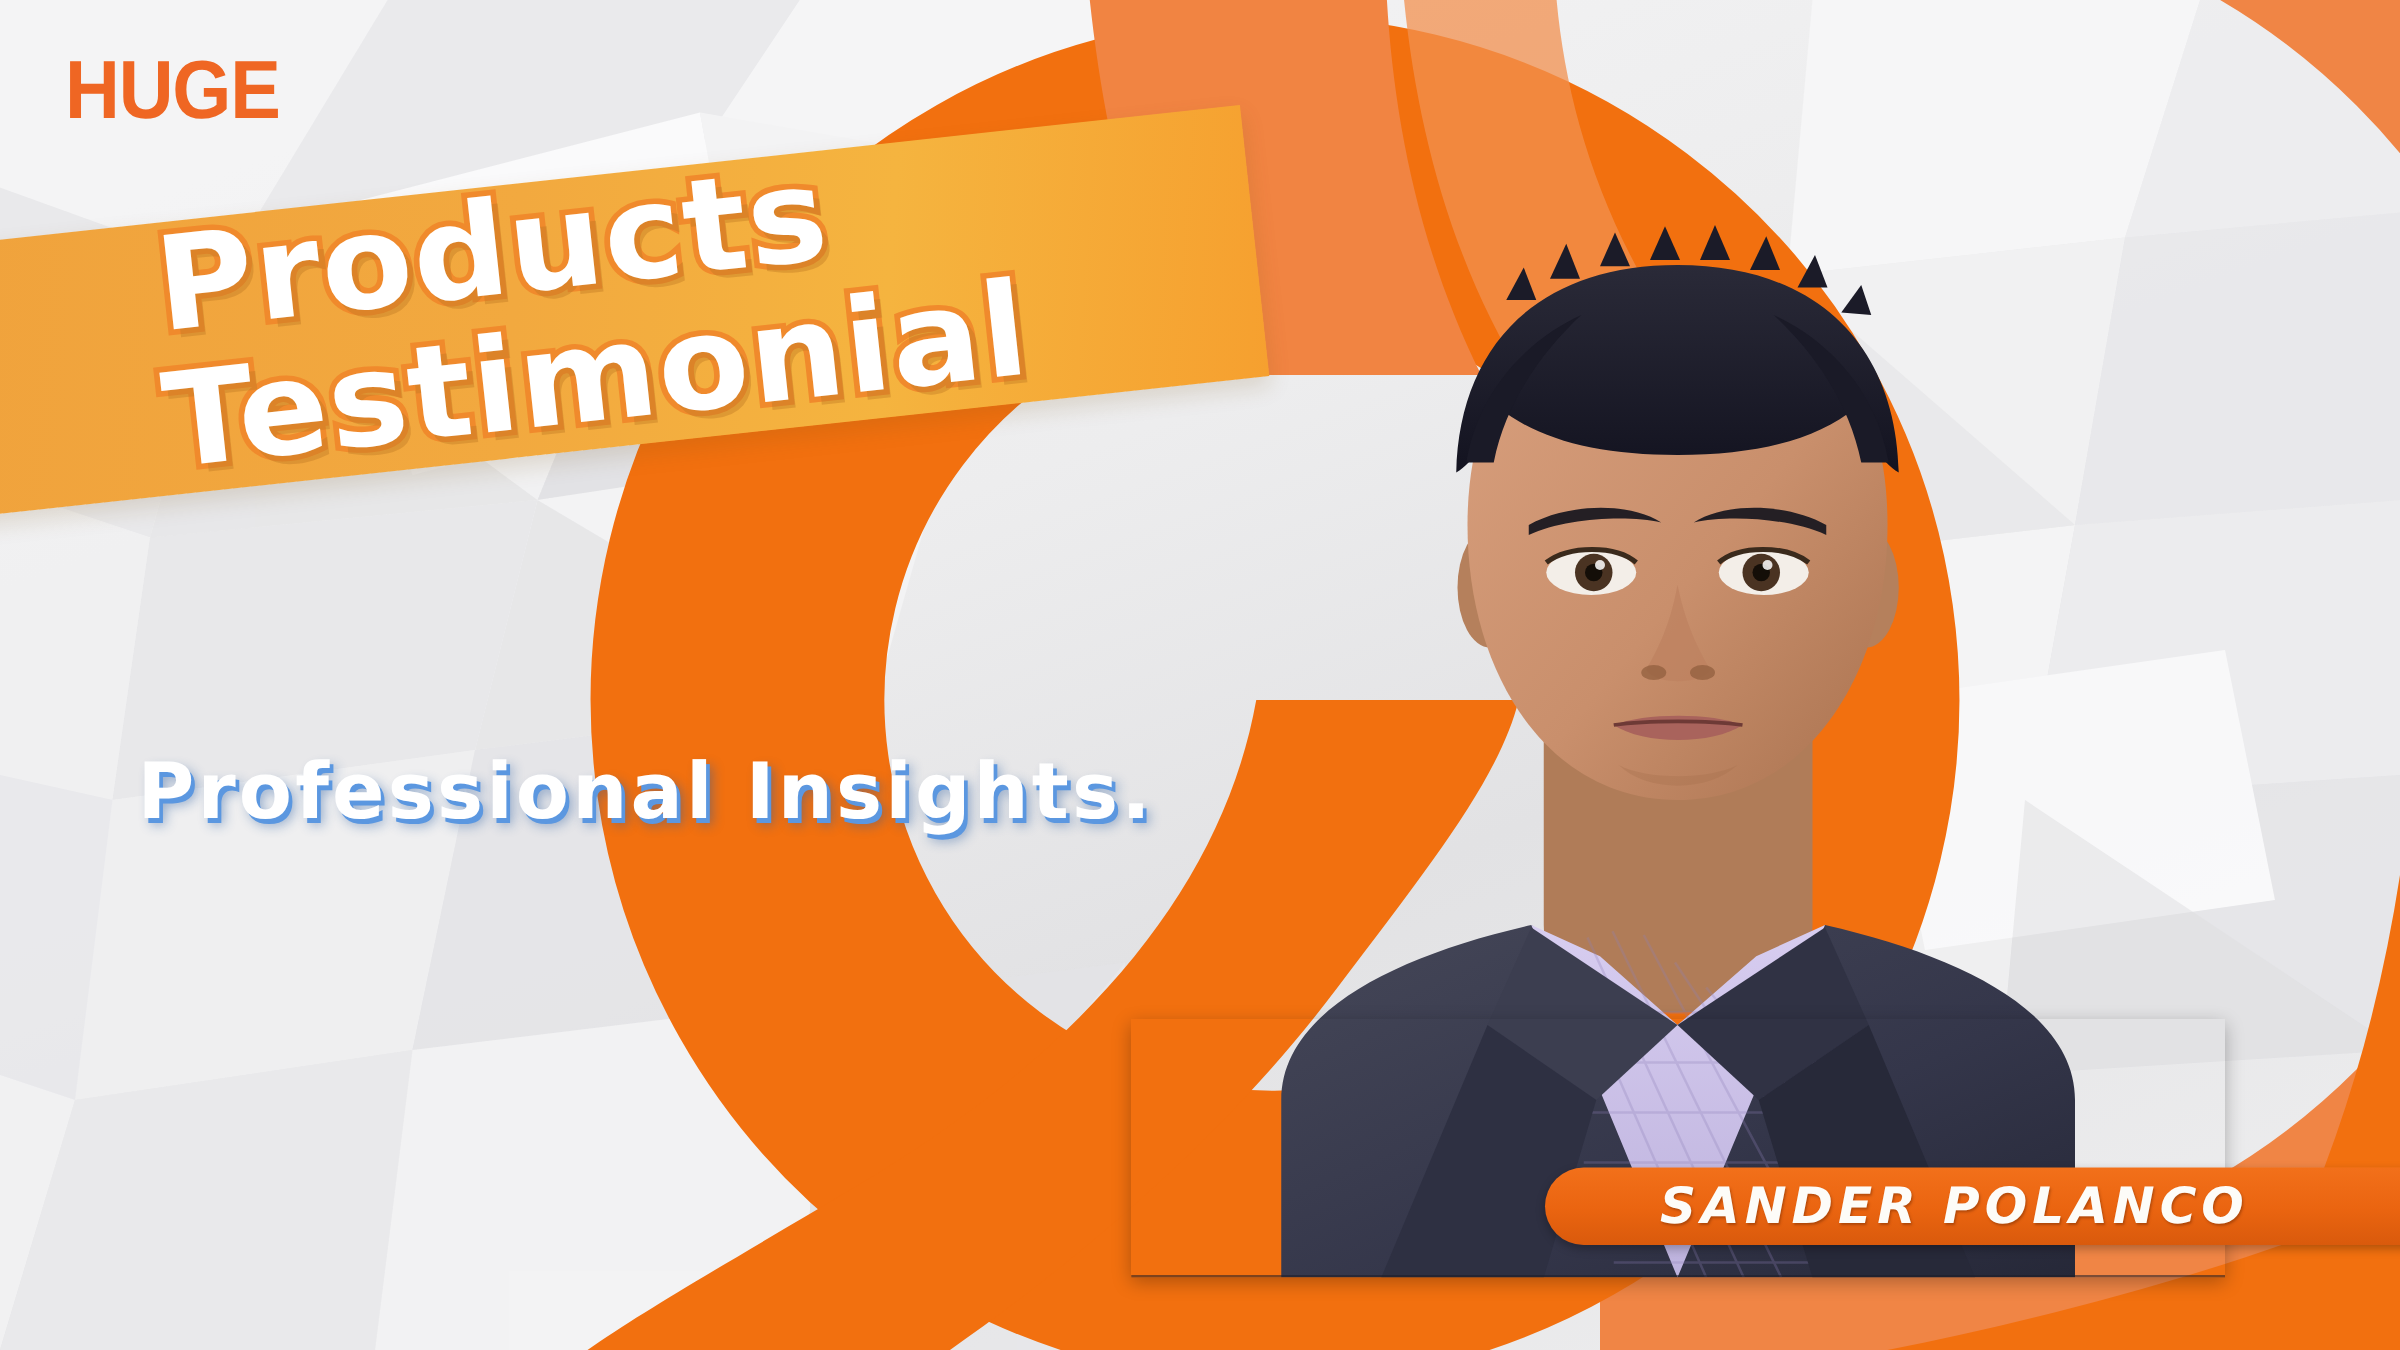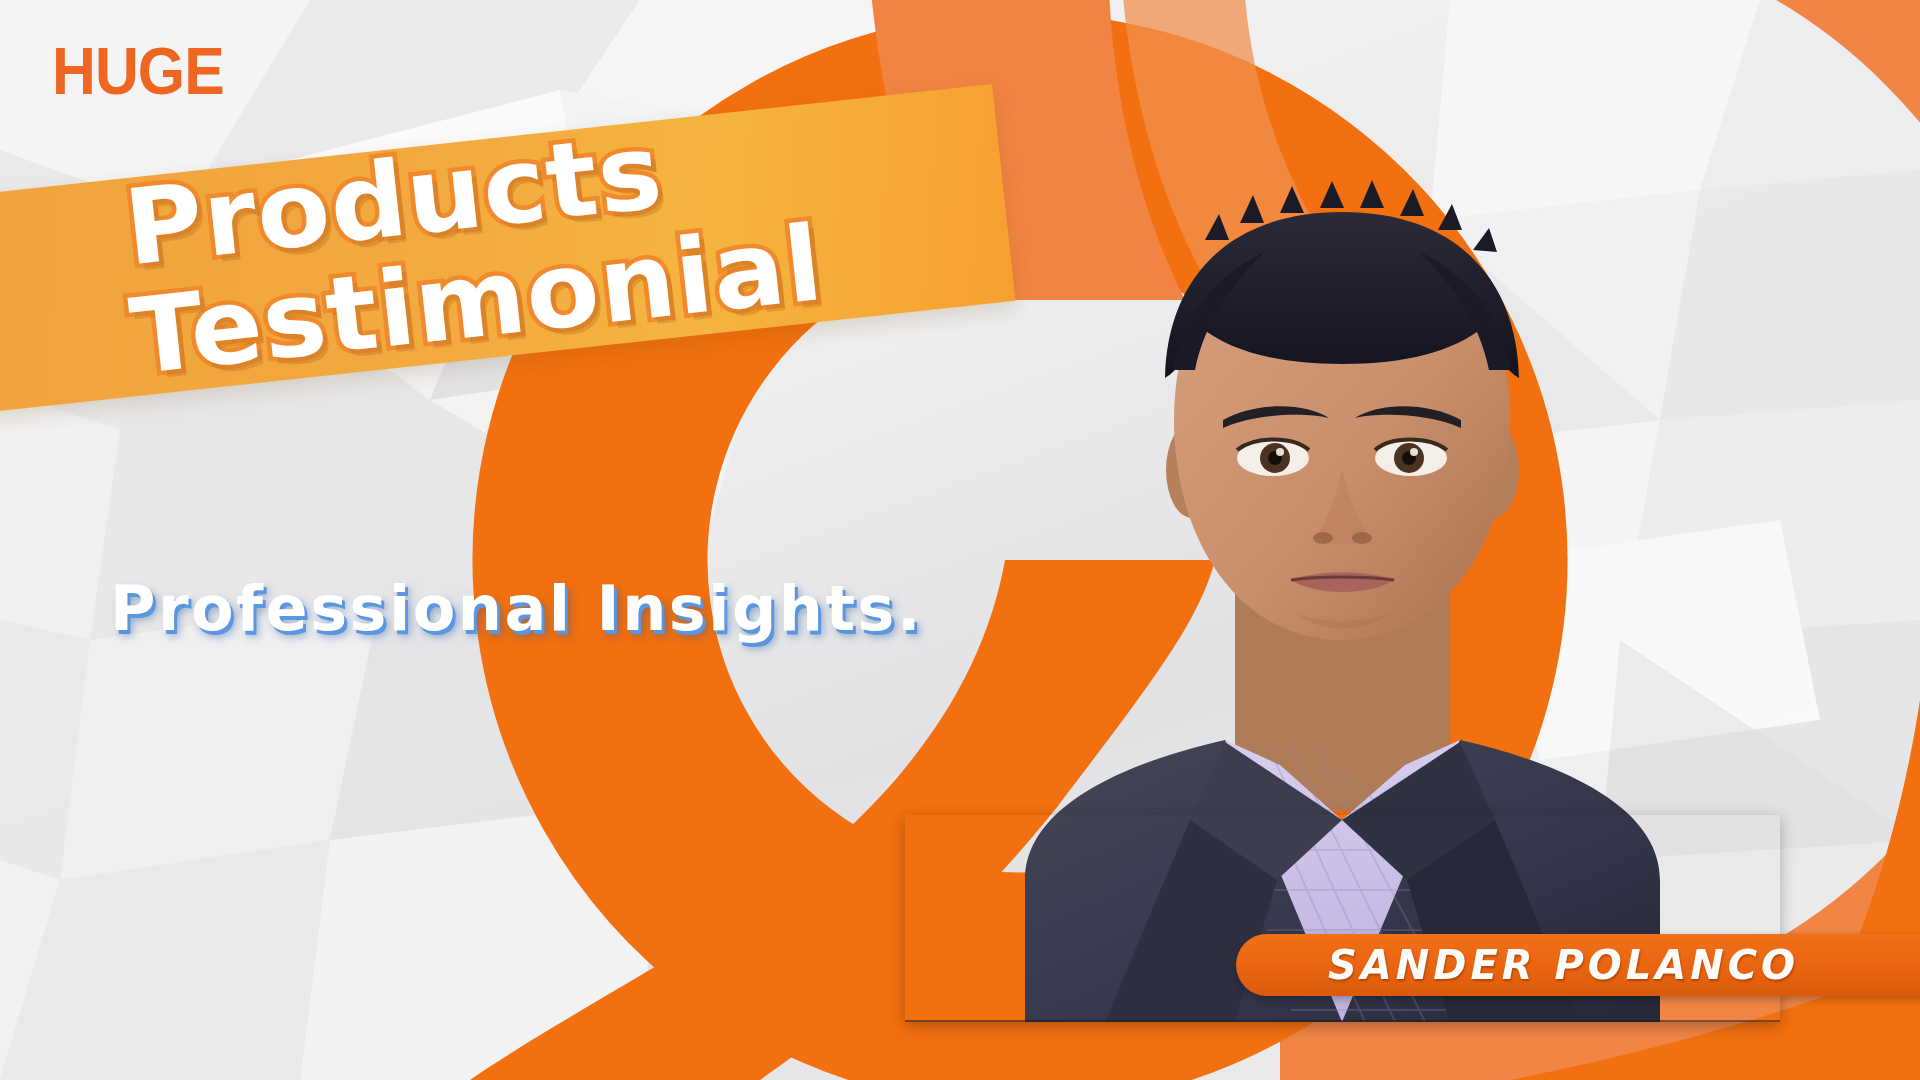--- a/index.html
+++ b/index.html
@@ -91,20 +91,21 @@
     font-family:"DejaVu Sans", sans-serif;
     font-weight:bold;
     font-size:62px;
     line-height:1.18;
     letter-spacing:2.5px;
     color:#ffffff;
     text-shadow:
       3px 4px 0 #5b97e0,
       5px 6px 9px rgba(40,90,160,0.45);
     white-space:nowrap;
+    margin-top:24px;
   }
   
   .portrait-wrap {
     position:absolute;
     left:905px; top:120px;
     width:875px; height:902px;
     overflow:hidden;
   }
   .portrait {
     position:absolute; inset:0;

